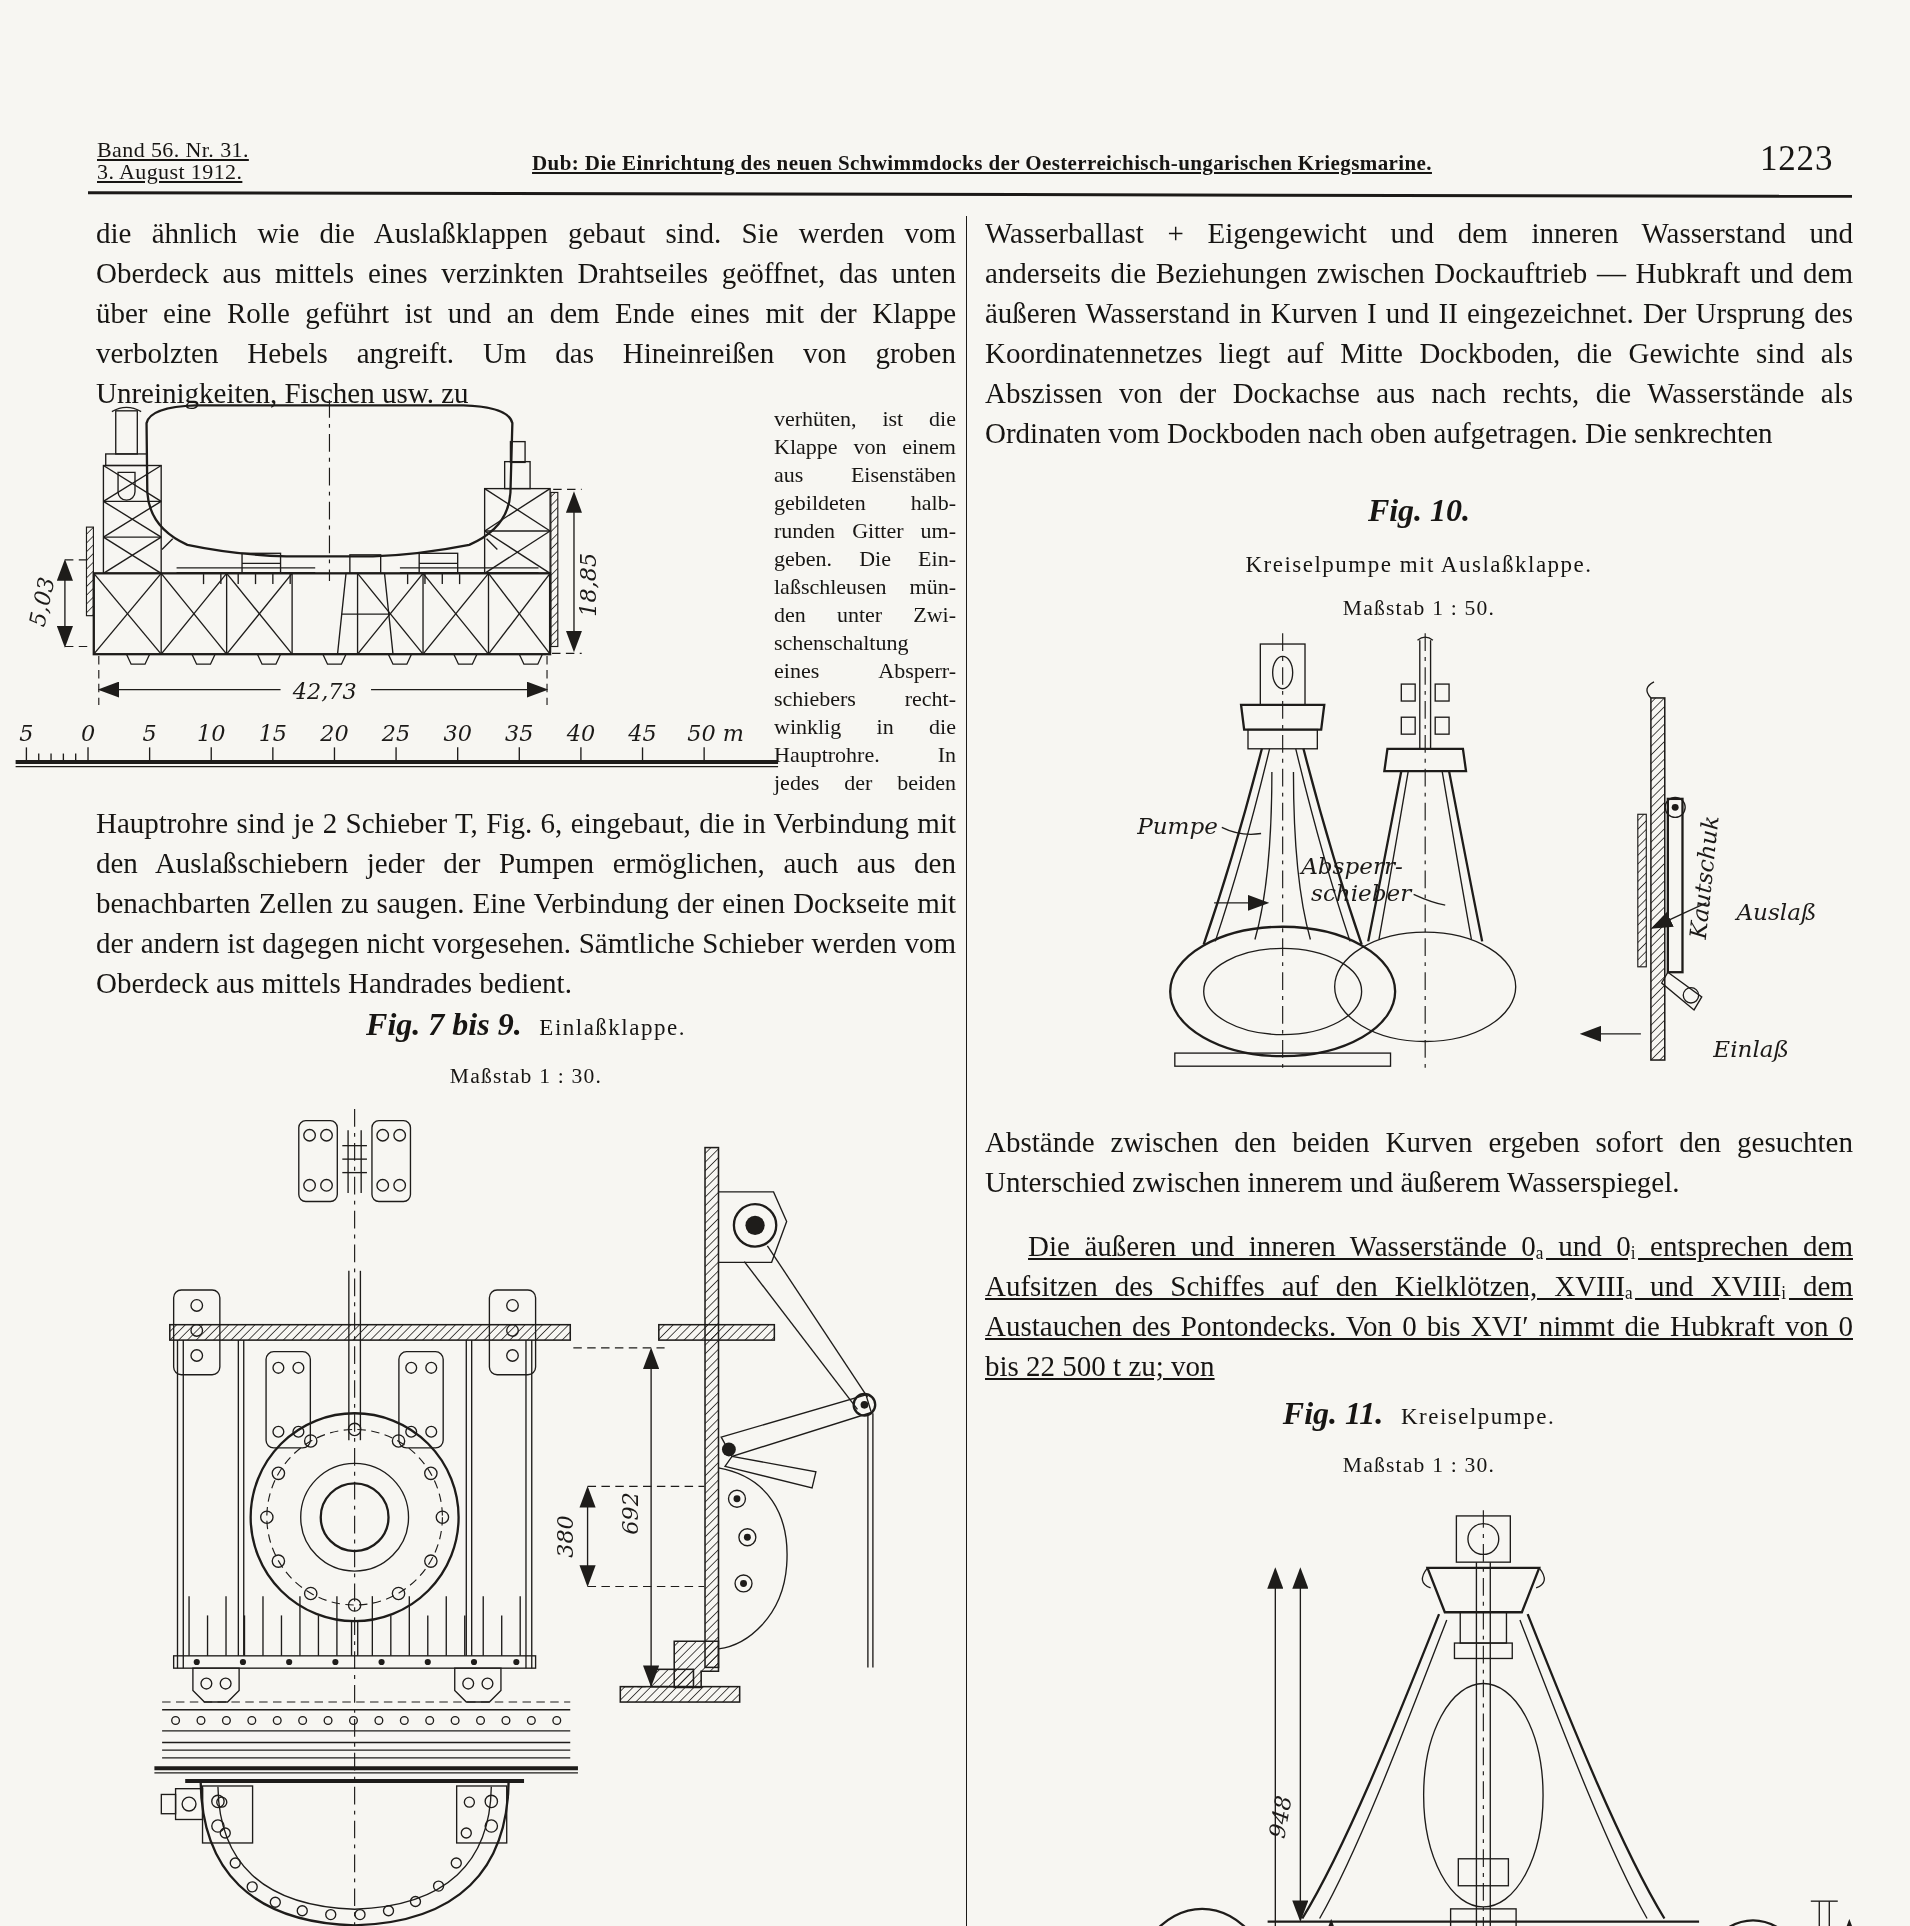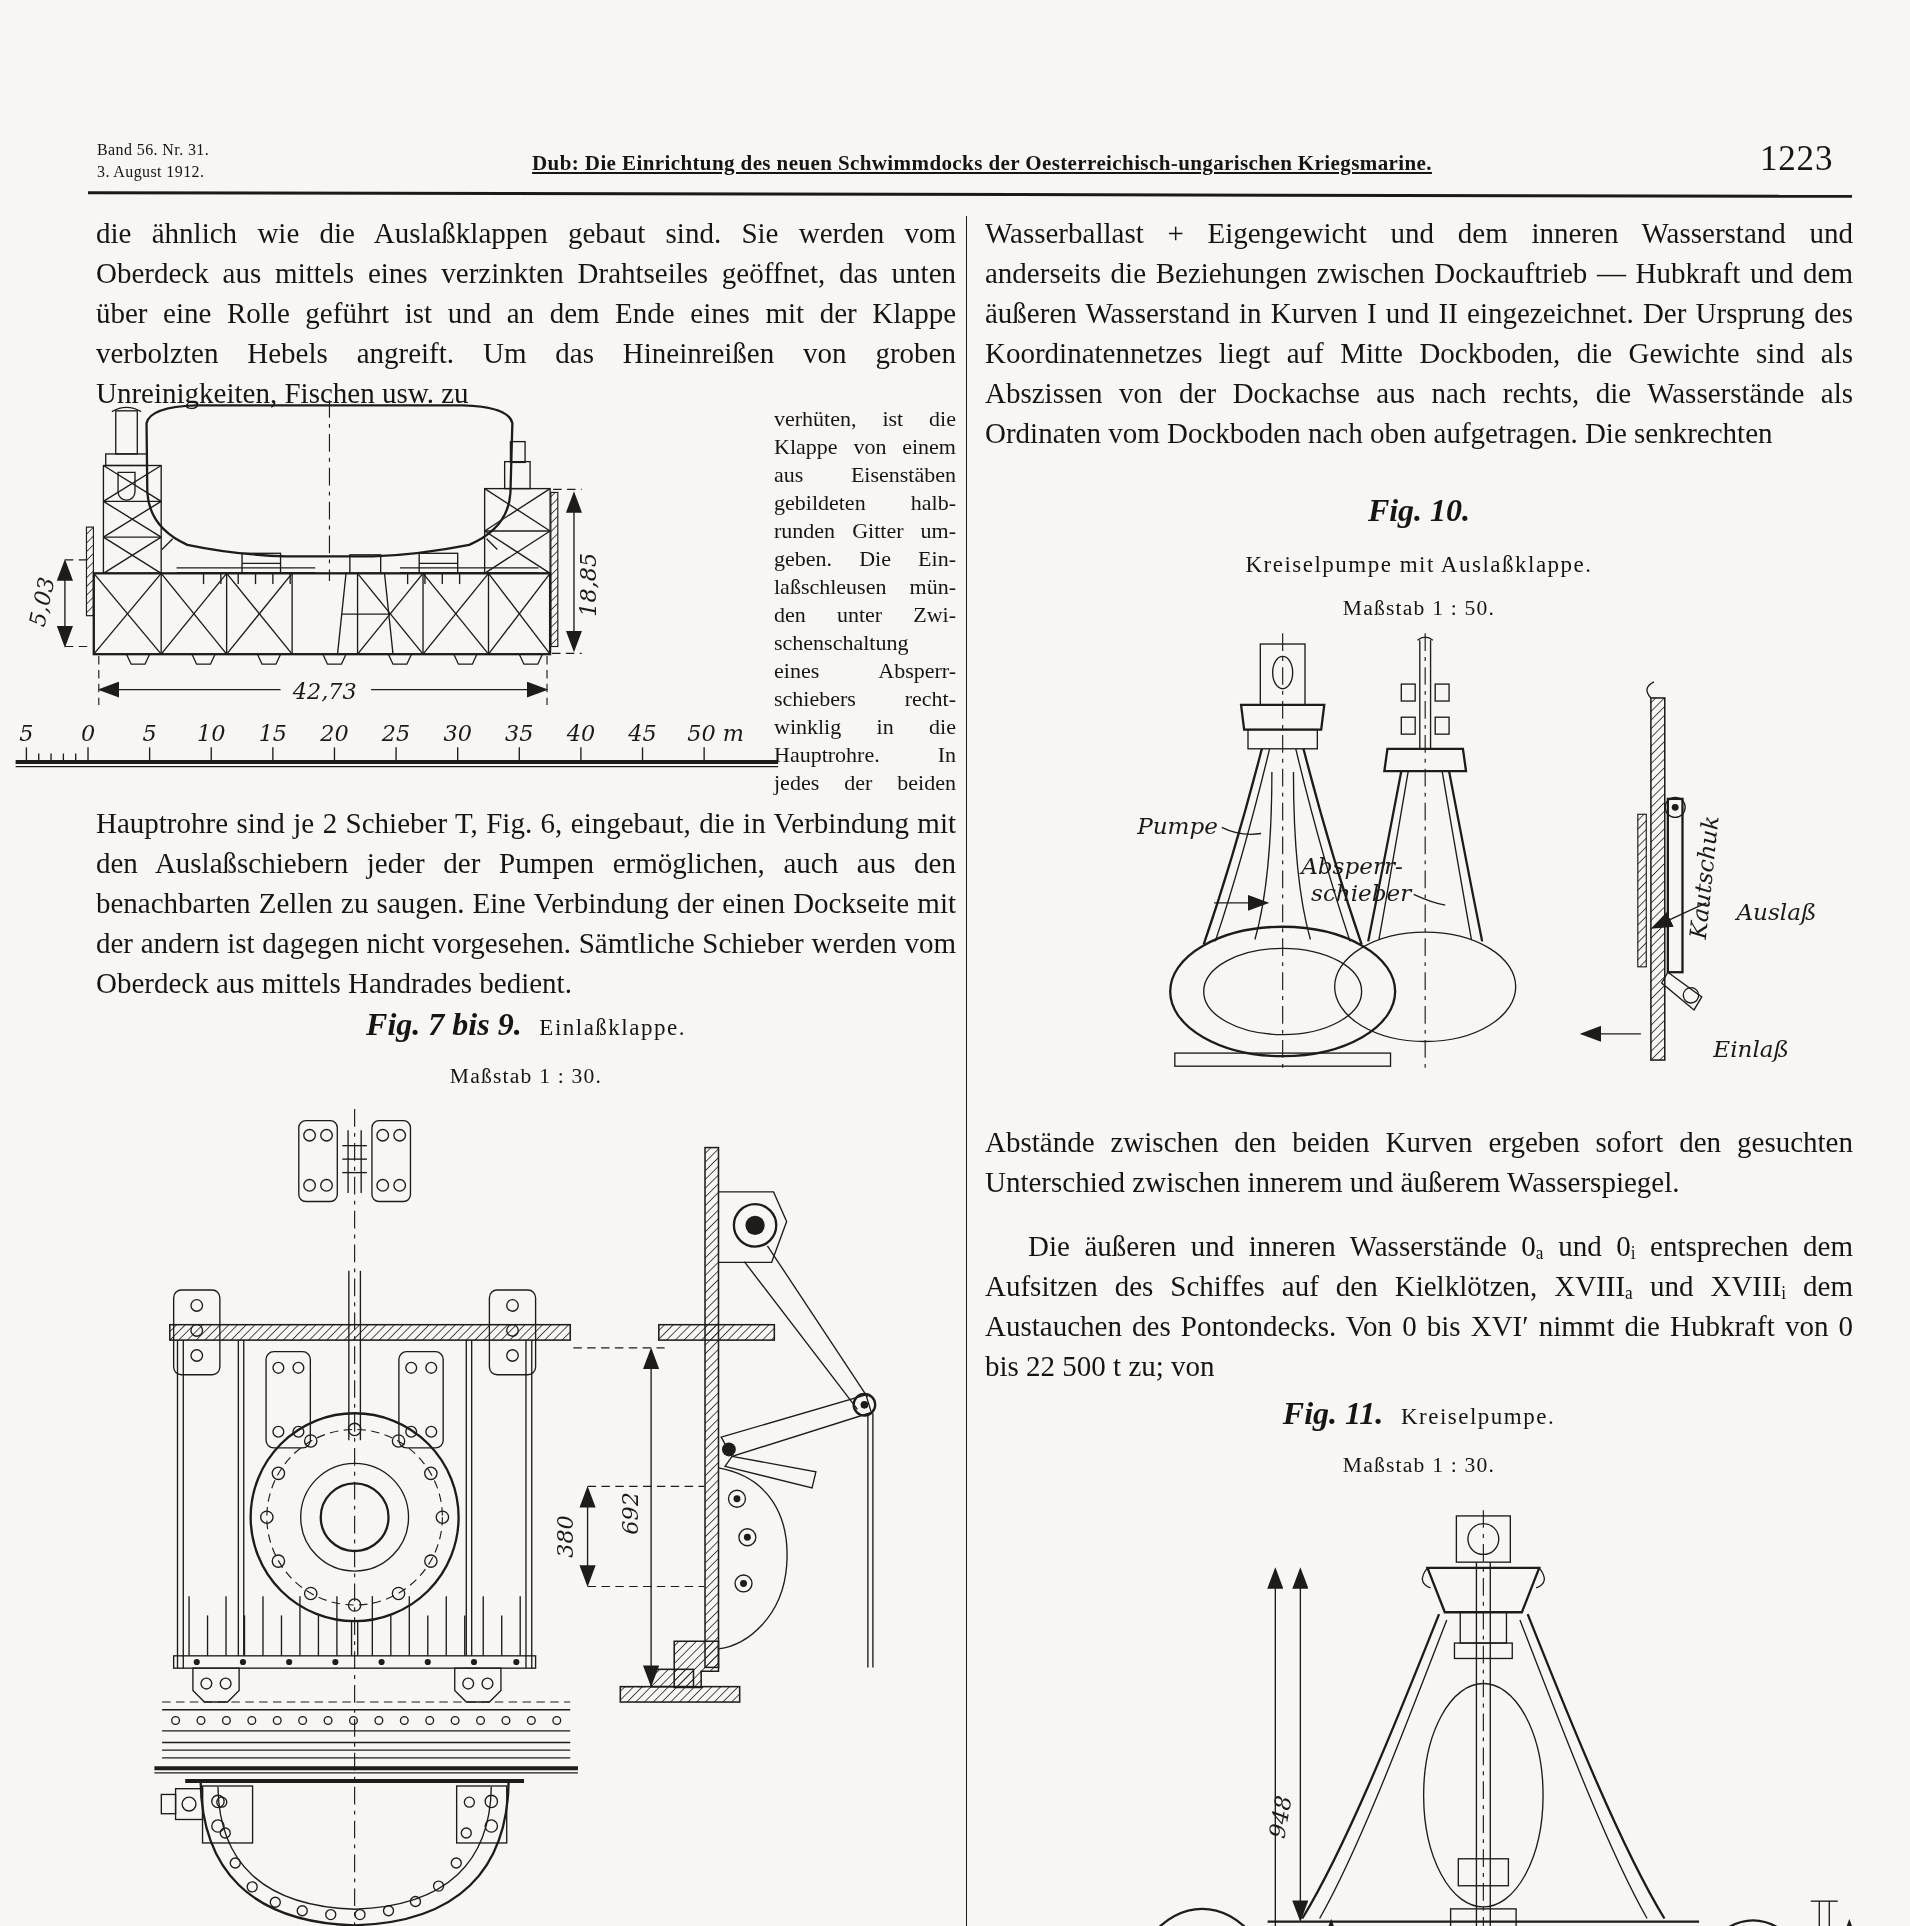--- a/index.html
+++ b/index.html
@@ -4,23 +4,23 @@
 <style>
   * { box-sizing: border-box; }
   html,body { margin:0; padding:0; }
   body {
     width:1910px; height:2705px; position:relative;
     background:#f7f6f2; color:#171513;
     font-family:"Liberation Serif","DejaVu Serif",serif;
   }
   .abs { position:absolute; }
   .para { font-size:29px; line-height:40px; text-align:justify; color:#171513; }
-  .ind  { text-indent:43px; }
+  .ind  { text-indent:43px;text-decoration:underline; }
   .narrowline { font-size:22px; line-height:28px; text-align:justify; text-align-last:justify; }
-  .hdr-small { font-size:16px; line-height:22px; letter-spacing:0.4px; }
+  .hdr-small { font-size:22px; line-height:22px; letter-spacing:0.4px;text-decoration:underline; }
   .hdr-title { font-size:21px; font-weight:bold; text-align:center; letter-spacing:0.4px; }
   .pagenum { font-size:35px; letter-spacing:0.8px;text-align:center; }
   .rule { background:#1c1a18; }
   .caption-row { display:flex; justify-content:center; align-items:baseline; gap:17.7px; }
   .figlabel { font-style:italic; font-weight:bold; font-size:32px; }
   .figtitle { font-size:23px; letter-spacing:1.5px;margin-top:8px; }
   .figscale { font-size:21.6px; letter-spacing:1.2px; text-align:center; }
   svg { overflow:visible; display:block; }
   .ln  { stroke:#1e1c1a; fill:none; stroke-width:6; }
   .lnt { stroke-width:3.5; }

